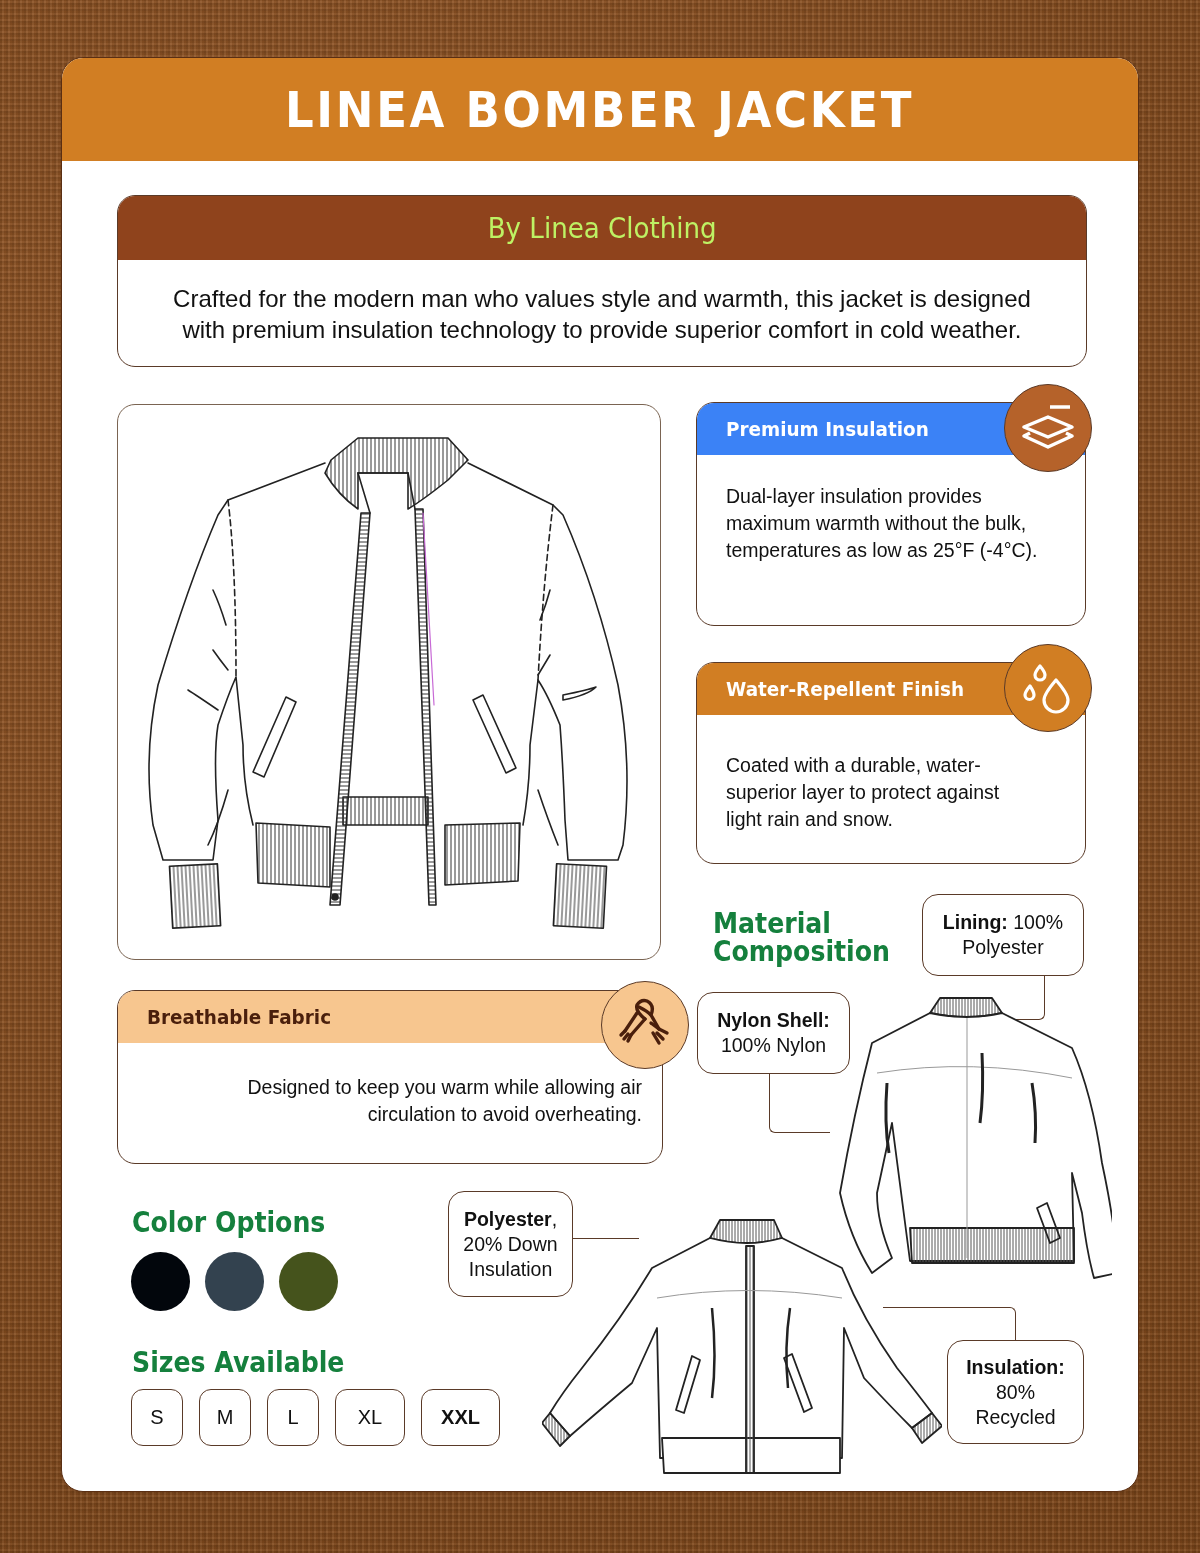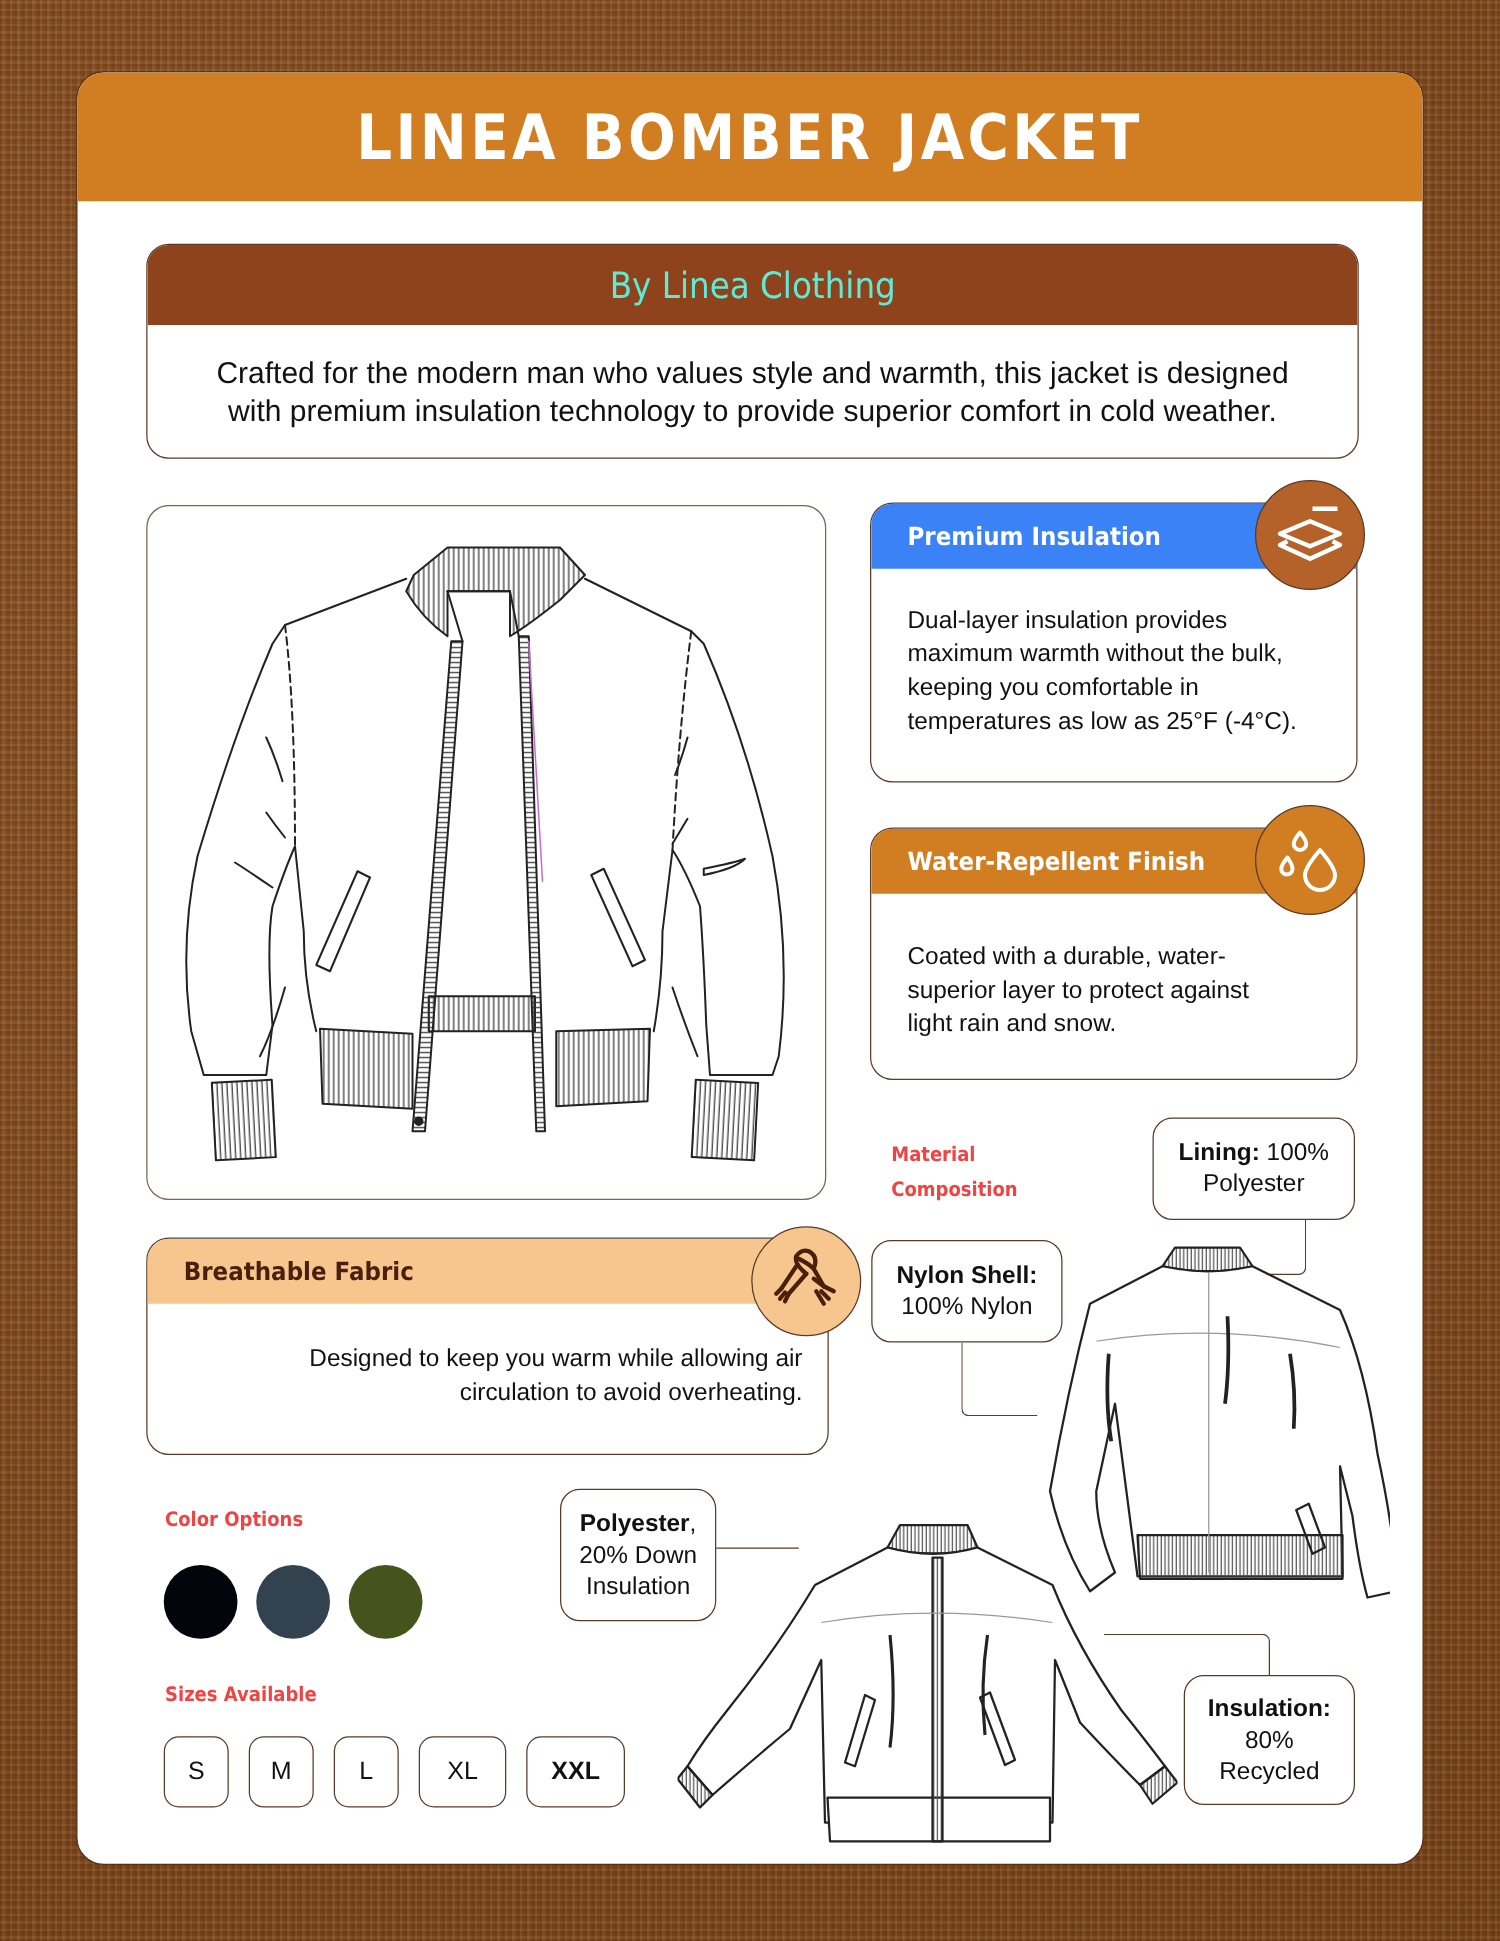--- a/index.html
+++ b/index.html
@@ -21,39 +21,39 @@
     position: absolute; left: 0; top: 0; width: 100%; height: 103px;
     background: #d17e23; display: flex; align-items: center; justify-content: center;
   }
   .title-bar h1 {
     color: #fff; font-family: "DejaVu Sans", sans-serif; font-weight: 700;
     font-size: 50px; letter-spacing: 3px; transform: scaleX(0.9);
   }
   .box { position: absolute; background: #fff; border: 1.5px solid #5a3a28; border-radius: 18px; overflow: hidden; }
   .brand-box { left: 55px; top: 137px; width: 970px; height: 172px; }
   .brand-head {
-    height: 64px; background: #8f431c; color: #5eead4; display: flex; align-items: center; justify-content: center;
+    height: 64px; background: #8f431c; color: #bef264; display: flex; align-items: center; justify-content: center;
     font-family: "DejaVu Sans", sans-serif; font-size: 29px; transform-origin: center;
   }
   .brand-head span { transform: scaleX(0.9); display: inline-block; }
   .brand-body { text-align: center; font-size: 24px; line-height: 31px; color: #111; padding-top: 23px; }
   .jacket-box { left: 55px; top: 346px; width: 544px; height: 556px; border-color: #7a6452; }
   .jacket-box svg { position: absolute; left: 0; top: 0; }
 
   .feat { position: absolute; }
   .feat .fbox { position: absolute; left: 0; top: 18px; background: #fff; border: 1.5px solid #5a3a28; border-radius: 18px; overflow: hidden; }
   .feat .fhead { height: 52px; display: flex; align-items: center; padding-left: 29px; font-family: "DejaVu Sans", sans-serif; font-weight: 700; font-size: 20px; }
   .feat .fhead span { display: inline-block; transform: scaleX(0.92); transform-origin: left center; }
   .feat .fbody { padding: 0 20px 0 29px; font-size: 19.5px; line-height: 27px; color: #111; }
   .feat .ficon {
     position: absolute; width: 88px; height: 88px; border-radius: 50%;
     border: 1.5px solid #5a3a28; display: flex; align-items: center; justify-content: center;
   }
 
-  .section-label { position: absolute; font-family: "DejaVu Sans", sans-serif; font-weight: 700; font-size: 16px; color: #ef4444; }
+  .section-label { position: absolute; font-family: "DejaVu Sans", sans-serif; font-weight: 700; font-size: 28px; color: #15803d; }
   .section-label span { display:inline-block; transform: scaleX(0.9); transform-origin: left center; }
   .swatch { position: absolute; width: 59px; height: 59px; border-radius: 50%; }
   .size-btn {
     position: absolute; height: 57px; border: 1.5px solid #5a3a28; border-radius: 12px; background: #fff;
     display: flex; align-items: center; justify-content: center; font-size: 20px; color: #111;
   }
   .callout {
     position: absolute; background: #fff; border: 1.5px solid #5a3a28; border-radius: 16px;
     text-align: center; font-size: 19.5px; line-height: 25px; color: #111;
     display: flex; flex-direction: column; justify-content: center;
@@ -131,21 +131,20 @@
   </div>
 
   <div class="feat" style="left:634px; top:326px; width:400px; height:245px;">
     <div class="fbox" style="width:390px; height:224px;">
       <div class="fhead" style="background:#3b82f6; color:#fff;">
         <span>Premium Insulation</span>
       </div>
       <div class="fbody" style="padding-top:28px;">
         <div>Dual-layer insulation provides</div>
         <div>maximum warmth without the bulk,</div>
-        <div>keeping you comfortable in</div>
         <div>temperatures as low as 25°F (-4°C).</div>
       </div>
     </div>
     <div class="ficon" style="left:308px; top:0; background:#b5622a;">
       <svg width="60" height="50" viewBox="0 0 60 50" fill="none" stroke="#fff" stroke-width="3.5" stroke-linejoin="round">
         <line x1="32" y1="4" x2="52" y2="4"></line>
         <path d="M30 14 L54 24 L30 34 L6 24 Z"></path>
         <path d="M12 30 L6 33 L30 44 L54 33 L48 30"></path>
       </svg>
     </div>

